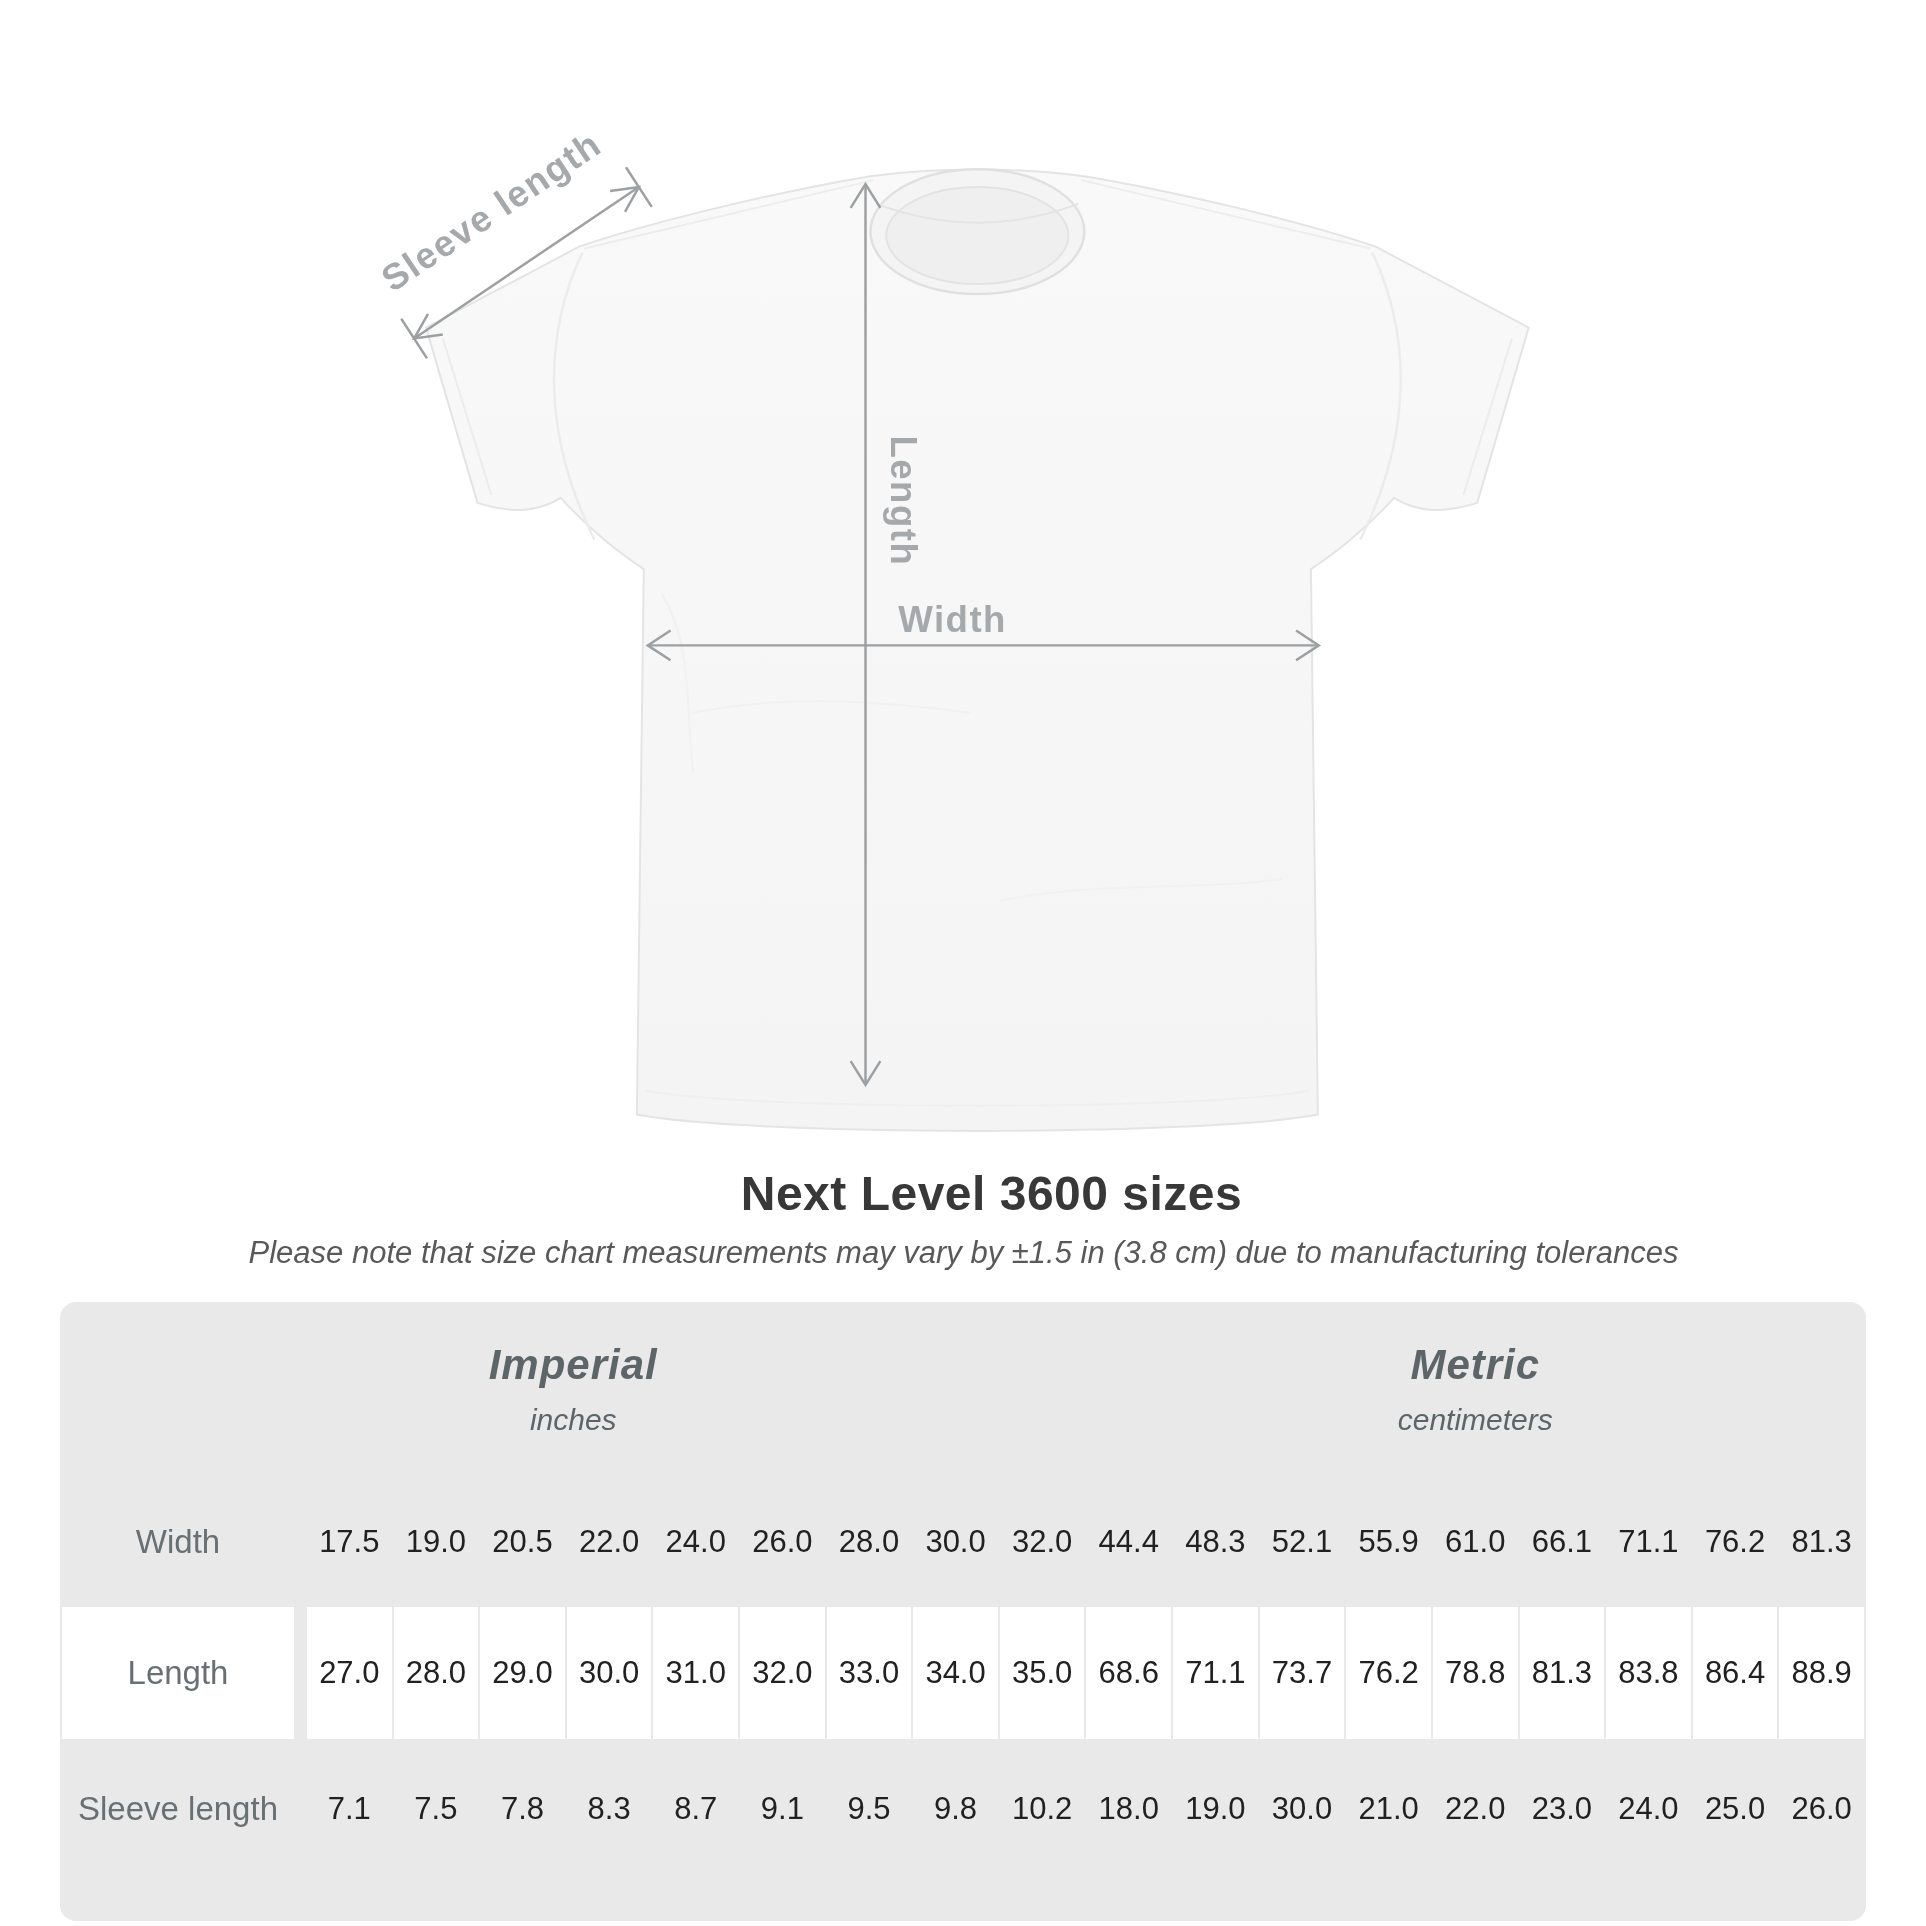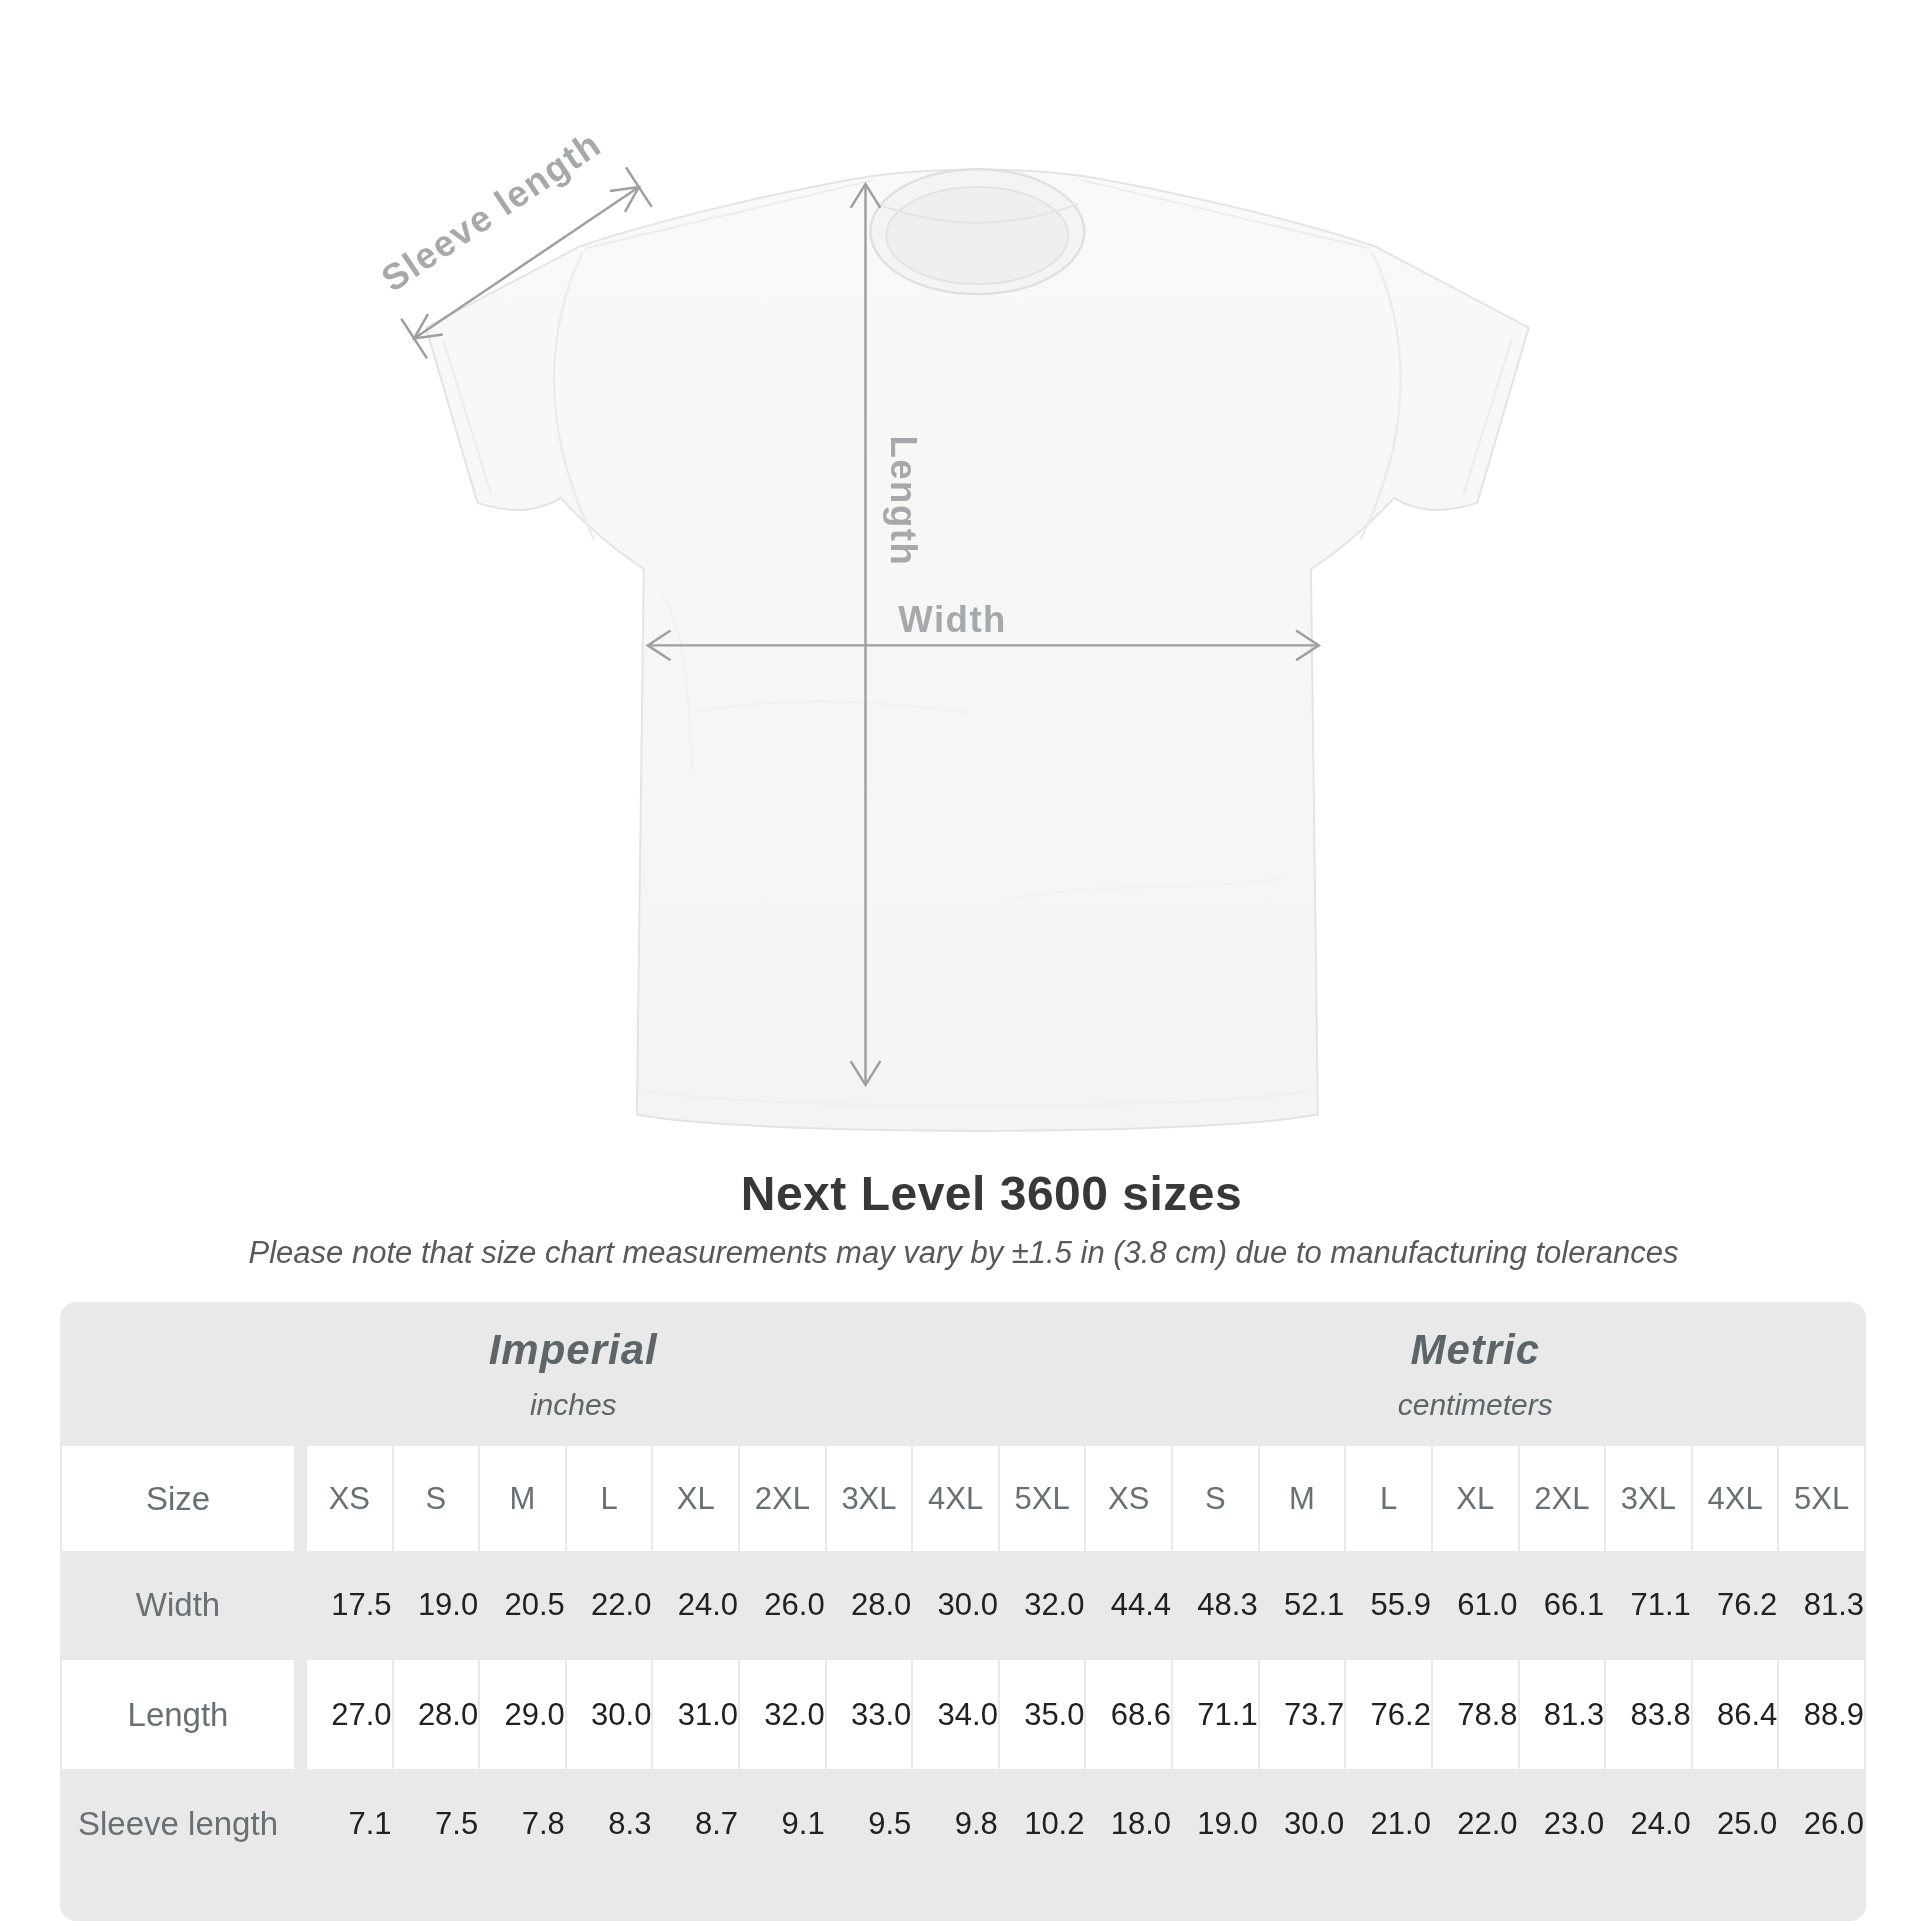--- a/index.html
+++ b/index.html
@@ -40,21 +40,21 @@
   tr.data-row.last{height:151px;}
   .size-table th,.size-table td{
     text-align:center;vertical-align:middle;padding:0;margin:0;font-weight:normal;
   }
   tr.stripe-white th,tr.stripe-white td{background:#ffffff;}
   tr.stripe-white td.gap{background:transparent;}
   .unit-name{font-style:italic;font-weight:bold;font-size:42px;color:#5d6569;letter-spacing:1px;}
   .unit-sub{font-style:italic;font-size:30px;color:#5d6569;margin-top:14px;}
   .row-label{font-weight:bold;font-size:33px;color:#687074;}
   .size-head{font-weight:bold;font-size:31px;color:#687074;}
-  td.val{font-size:31px;color:#212121;text-align:right;}
+  td.val{font-size:31px;color:#212121;}
   tr.data-row.last th,tr.data-row.last td{padding-bottom:42px;}
 </style>
 </head>
 <body>
 
 <div class="page">
 
   <div class="figure-wrap">
     <svg viewBox="0 0 1946 1280">
       <defs>
@@ -160,42 +160,20 @@
         <td colspan="11">
           <div class="unit-name">Imperial</div>
           <div class="unit-sub">inches</div>
         </td>
         <td colspan="9">
           <div class="unit-name">Metric</div>
           <div class="unit-sub">centimeters</div>
         </td>
       </tr>
 
-      <tr class="size-row stripe-white">
-        <th class="row-label">Size</th>
-        <td class="gap"></td>
-        <th class="size-head">XS</th>
-        <th class="size-head">S</th>
-        <th class="size-head">M</th>
-        <th class="size-head">L</th>
-        <th class="size-head">XL</th>
-        <th class="size-head">2XL</th>
-        <th class="size-head">3XL</th>
-        <th class="size-head">4XL</th>
-        <th class="size-head">5XL</th>
-        <th class="size-head">XS</th>
-        <th class="size-head">S</th>
-        <th class="size-head">M</th>
-        <th class="size-head">L</th>
-        <th class="size-head">XL</th>
-        <th class="size-head">2XL</th>
-        <th class="size-head">3XL</th>
-        <th class="size-head">4XL</th>
-        <th class="size-head">5XL</th>
-      </tr>
 
       <tr class="data-row">
         <th class="row-label">Width</th>
         <td class="gap"></td>
         <td class="val">17.5</td>
         <td class="val">19.0</td>
         <td class="val">20.5</td>
         <td class="val">22.0</td>
         <td class="val">24.0</td>
         <td class="val">26.0</td>

